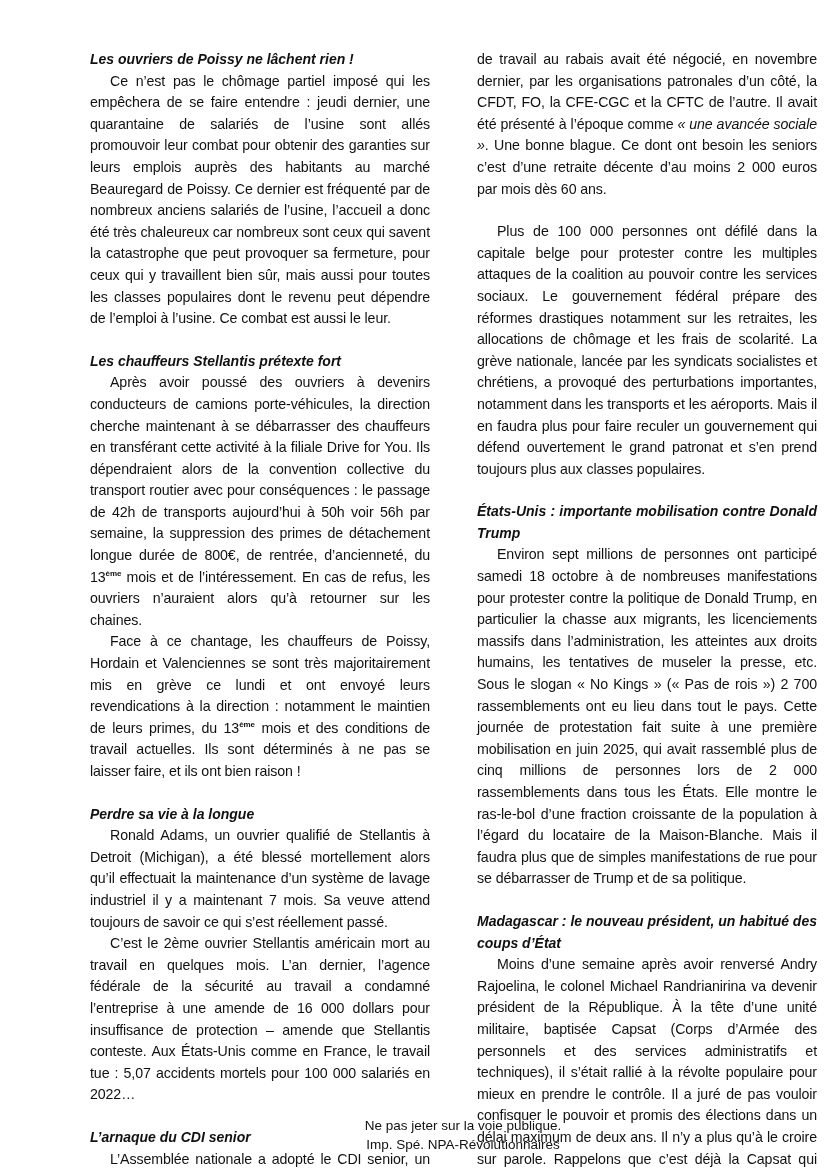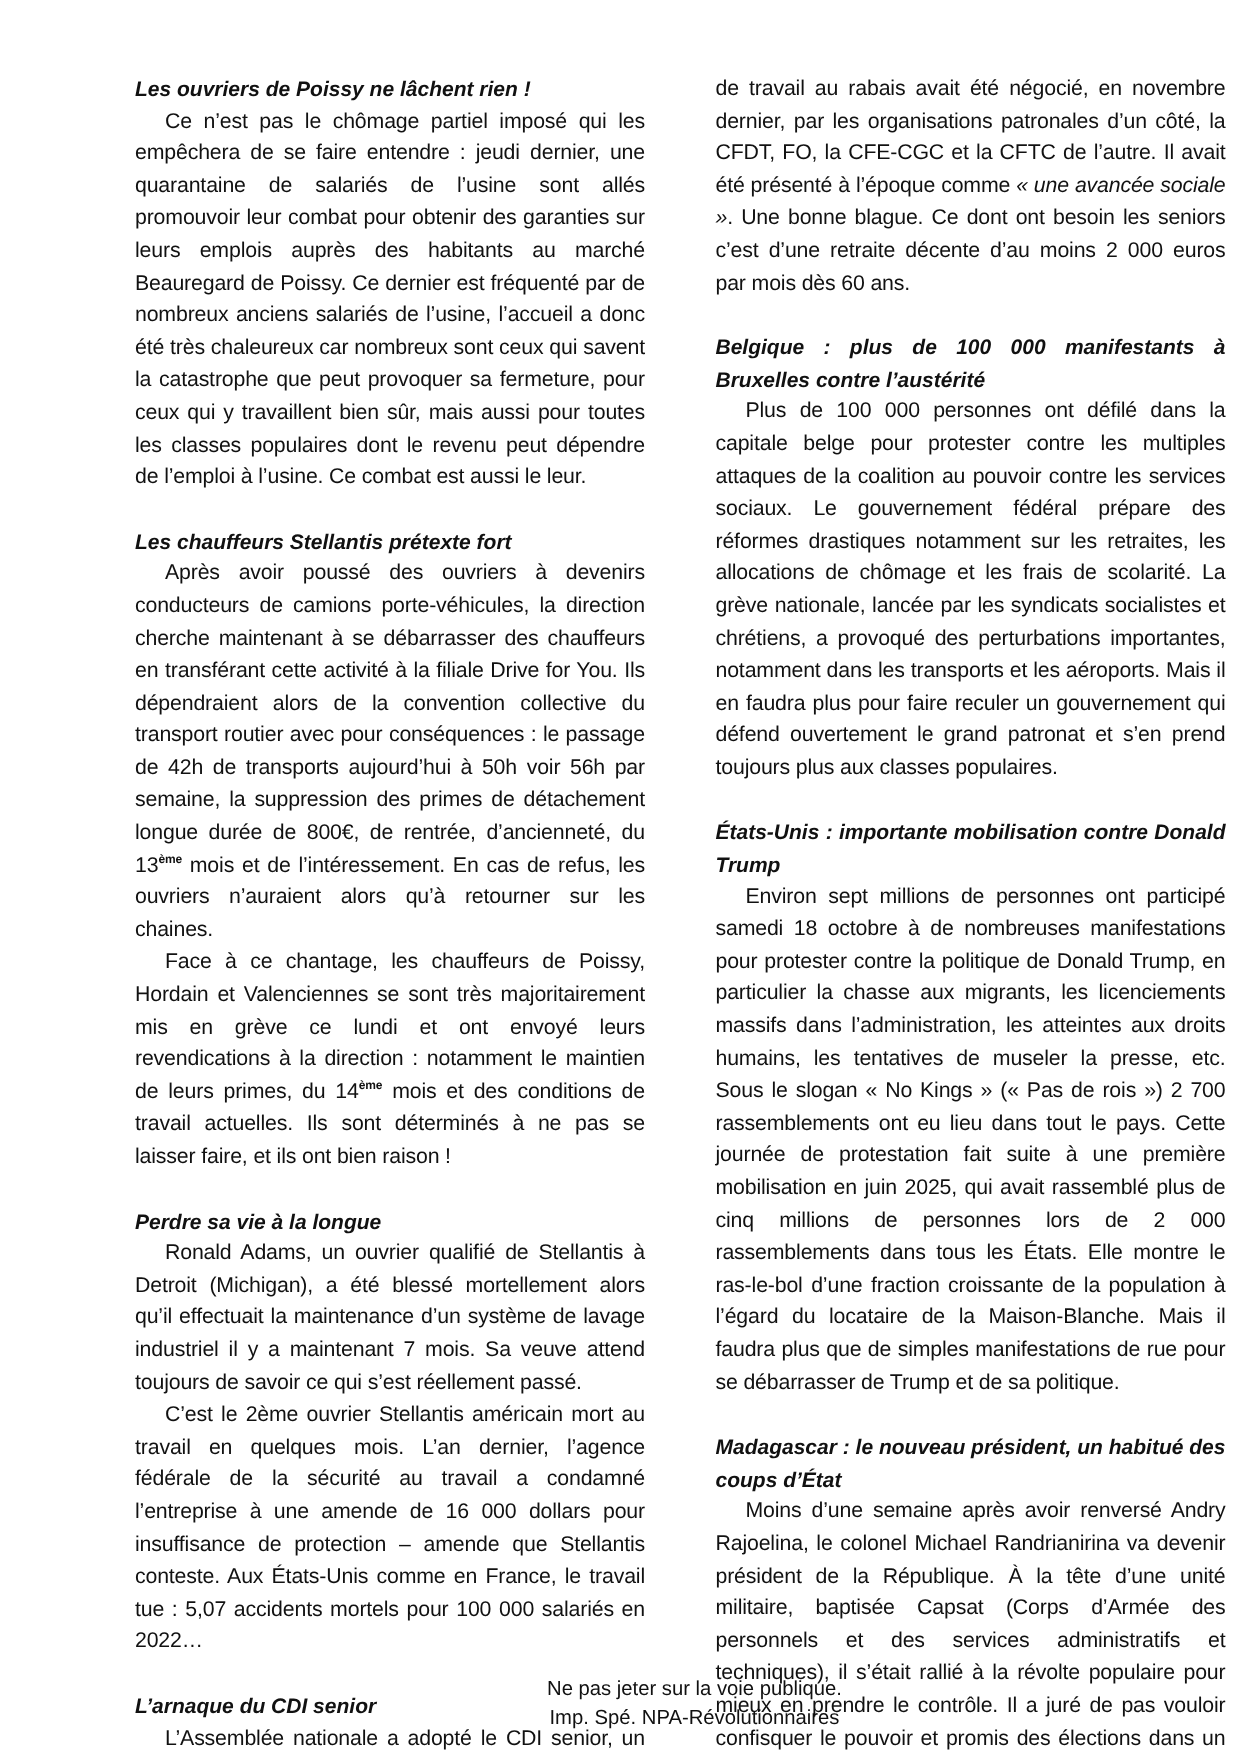--- a/index.html
+++ b/index.html
@@ -28,21 +28,21 @@
   <div class="col col-left">
 
     <div class="article">
       <p class="title">Les ouvriers de Poissy ne lâchent rien !</p>
       <p class="para">Ce n’est pas le chômage partiel imposé qui les empêchera de se faire entendre : jeudi dernier, une quarantaine de salariés de l’usine sont allés promouvoir leur combat pour obtenir des garanties sur leurs emplois auprès des habitants au marché Beauregard de Poissy. Ce dernier est fréquenté par de nombreux anciens salariés de l’usine, l’accueil a donc été très chaleureux car nombreux sont ceux qui savent la catastrophe que peut provoquer sa fermeture, pour ceux qui y travaillent bien sûr, mais aussi pour toutes les classes populaires dont le revenu peut dépendre de l’emploi à l’usine. Ce combat est aussi le leur.</p>
     </div>
 
     <div class="article">
       <p class="title">Les chauffeurs Stellantis prétexte fort</p>
       <p class="para"><span>Après avoir poussé des ouvriers à devenirs conducteurs de camions porte-véhicules, la direction cherche maintenant à se débarrasser des chauffeurs en transférant cette activité à la filiale Drive for You. Ils dépendraient alors de la convention collective du transport routier avec pour conséquences : le passage de 42h de transports aujourd’hui à 50h voir 56h par semaine, la suppression des primes de détachement longue durée de 800€, de rentrée, d’ancienneté, du 13</span><sup>ème</sup><span> mois et de l’intéressement. En cas de refus, les ouvriers n’auraient alors qu’à retourner sur les chaines.</span></p>
-      <p class="para"><span>Face à ce chantage, les chauffeurs de Poissy, Hordain et Valenciennes se sont très majoritairement mis en grève ce lundi et ont envoyé leurs revendications à la direction : notamment le maintien de leurs primes, du 14</span><sup>ème</sup><span> mois et des conditions de travail actuelles. Ils sont déterminés à ne pas se laisser faire, et ils ont bien raison !</span></p>
+      <p class="para"><span>Face à ce chantage, les chauffeurs de Poissy, Hordain et Valenciennes se sont très majoritairement mis en grève ce lundi et ont envoyé leurs revendications à la direction : notamment le maintien de leurs primes, du 13</span><sup>ème</sup><span> mois et des conditions de travail actuelles. Ils sont déterminés à ne pas se laisser faire, et ils ont bien raison !</span></p>
     </div>
 
     <div class="article">
       <p class="title">Perdre sa vie à la longue</p>
       <p class="para">Ronald Adams, un ouvrier qualifié de Stellantis à Detroit (Michigan), a été blessé mortellement alors qu’il effectuait la maintenance d’un système de lavage industriel il y a maintenant 7 mois. Sa veuve attend toujours de savoir ce qui s’est réellement passé.</p>
       <p class="para">C’est le 2ème ouvrier Stellantis américain mort au travail en quelques mois. L’an dernier, l’agence fédérale de la sécurité au travail a condamné l’entreprise à une amende de 16 000 dollars pour insuffisance de protec­tion – amende que Stellantis conteste. Aux États-Unis comme en France, le travail tue : 5,07 accidents mortels pour 100 000 salariés en 2022…</p>
     </div>
 
     <div class="article" style="margin-bottom:0">
       <p class="title">L’arnaque du CDI senior</p>
@@ -50,21 +50,20 @@
     </div>
   </div>
 
   <div class="col col-right">
 
     <div class="article">
       <p class="para noindent"><span id="cdi-cont">de travail au rabais avait été négocié, en novembre dernier, par les organisations patronales d’un côté, la CFDT, FO, la CFE-CGC et la CFTC de l’autre. Il avait été présenté à l’époque comme </span><em>« une avancée sociale »</em><span>. Une bonne blague. Ce dont ont besoin les seniors c’est d’une retraite décente d’au moins 2 000 euros par mois dès 60 ans.</span></p>
     </div>
 
     <div class="article">
-      <p class="title">Belgique : plus de 100 000 manifestants à Bruxelles contre l’austérité</p>
       <p class="para">Plus de 100 000 personnes ont défilé dans la capitale belge pour protester contre les multiples attaques de la coalition au pouvoir contre les services sociaux. Le gouvernement fédéral prépare des réformes drastiques notamment sur les retraites, les allocations de chômage et les frais de scolarité. La grève nationale, lancée par les syndicats socialistes et chrétiens, a provoqué des perturbations importantes, notamment dans les transports et les aéroports. Mais il en faudra plus pour faire reculer un gouvernement qui défend ouvertement le grand patronat et s’en prend toujours plus aux classes populaires.</p>
     </div>
 
     <div class="article">
       <p class="title">États-Unis : importante mobilisation contre Donald Trump</p>
       <p class="para">Environ sept millions de personnes ont participé samedi 18 octobre à de nombreuses manifestations pour protester contre la politique de Donald Trump, en particulier la chasse aux migrants, les licenciements massifs dans l’administration, les atteintes aux droits humains, les tentatives de museler la presse, etc. Sous le slogan « No Kings » (« Pas de rois ») 2 700 rassemblements ont eu lieu dans tout le pays. Cette journée de protestation fait suite à une première mobilisation en juin 2025, qui avait rassemblé plus de cinq millions de personnes lors de 2 000 rassemblements dans tous les États. Elle montre le ras-le-bol d’une fraction croissante de la population à l’égard du locataire de la Maison-Blanche. Mais il faudra plus que de simples manifestations de rue pour se débarrasser de Trump et de sa politique.</p>
     </div>
 
     <div class="article" style="margin-bottom:0">
       <p class="title">Madagascar : le nouveau président, un habitué des coups d’État</p>

